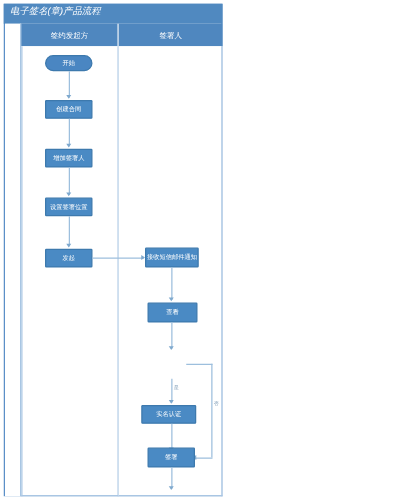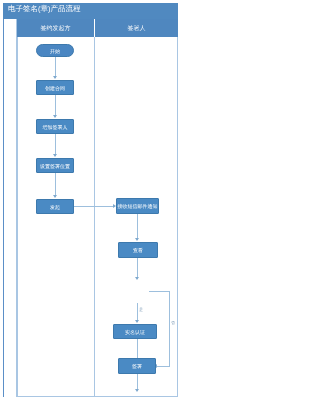--- a/index.html
+++ b/index.html
@@ -33,20 +33,21 @@
     box-sizing:border-box;
   }
   .title-text{
     position:absolute;
     left:8px; top:4px;
     font-size:7.5px;
     line-height:9px;
     color:#ffffff;
     letter-spacing:0px;
     white-space:nowrap;
+    font-style:italic;
   }
 
   
   .lane-head{
     position:absolute;
     top:19px; height:18px;
     background:#4f87bf;
     box-sizing:border-box;
     display:flex;align-items:center;justify-content:center;
   }

